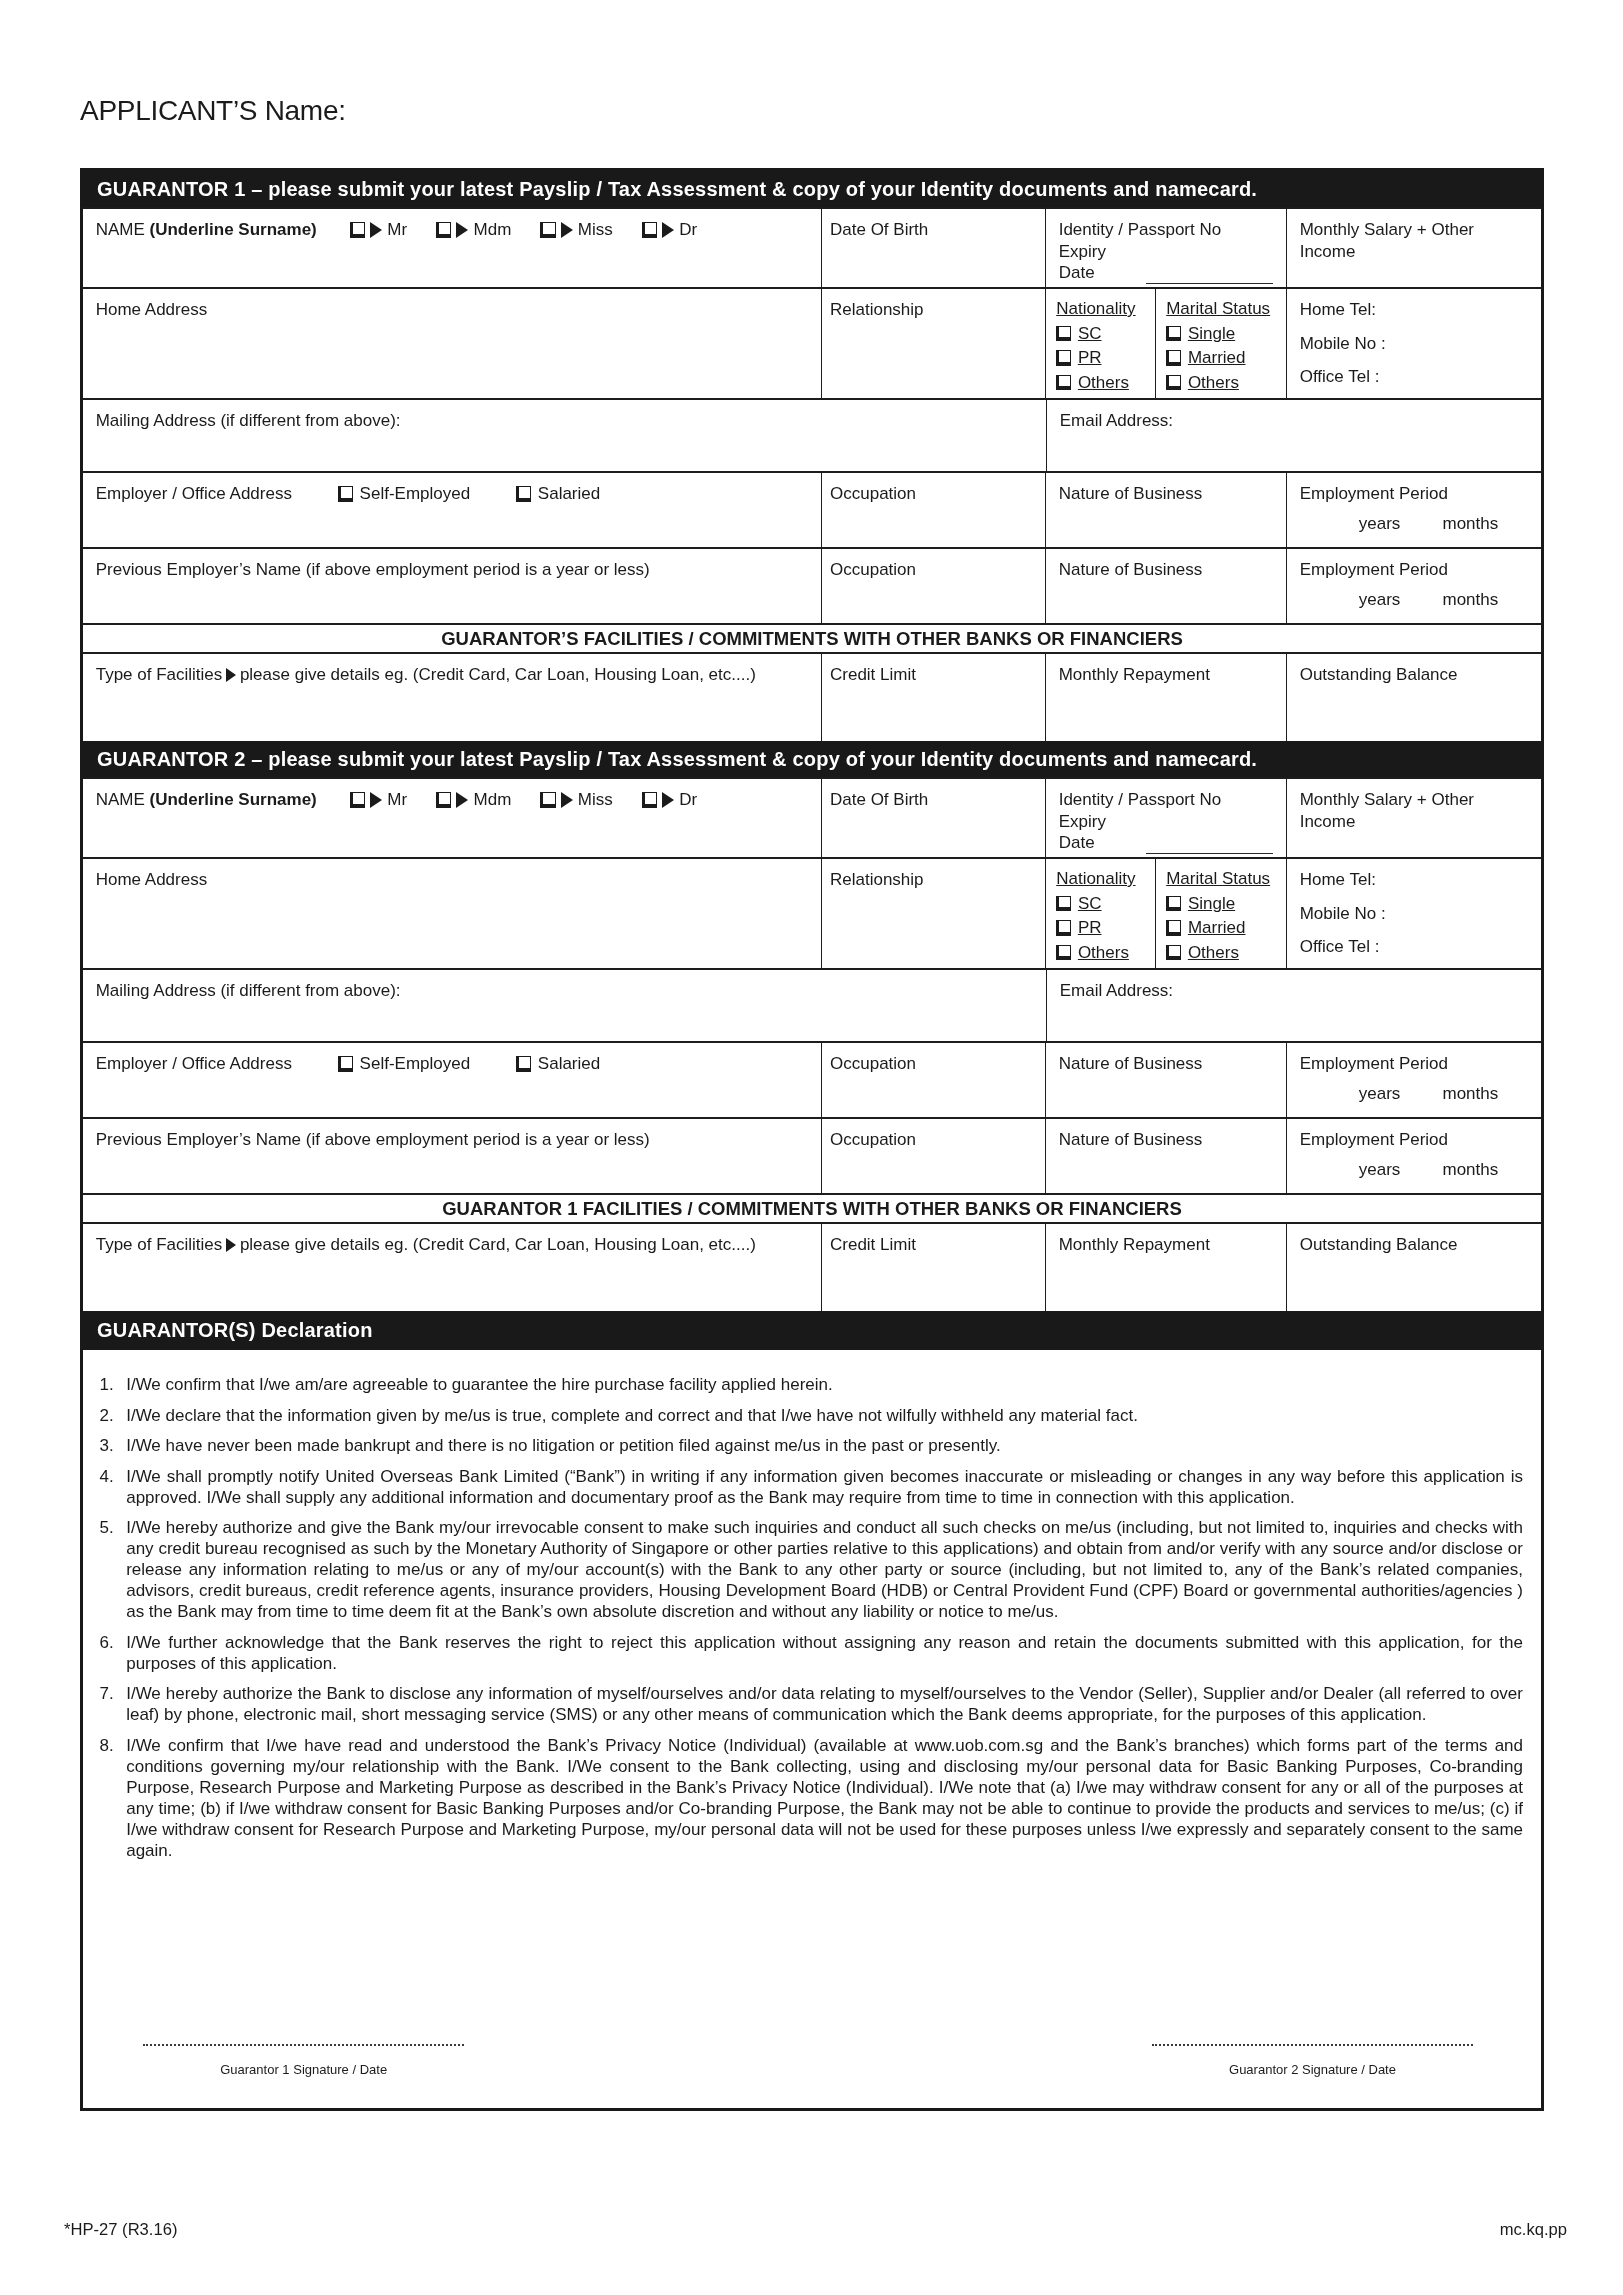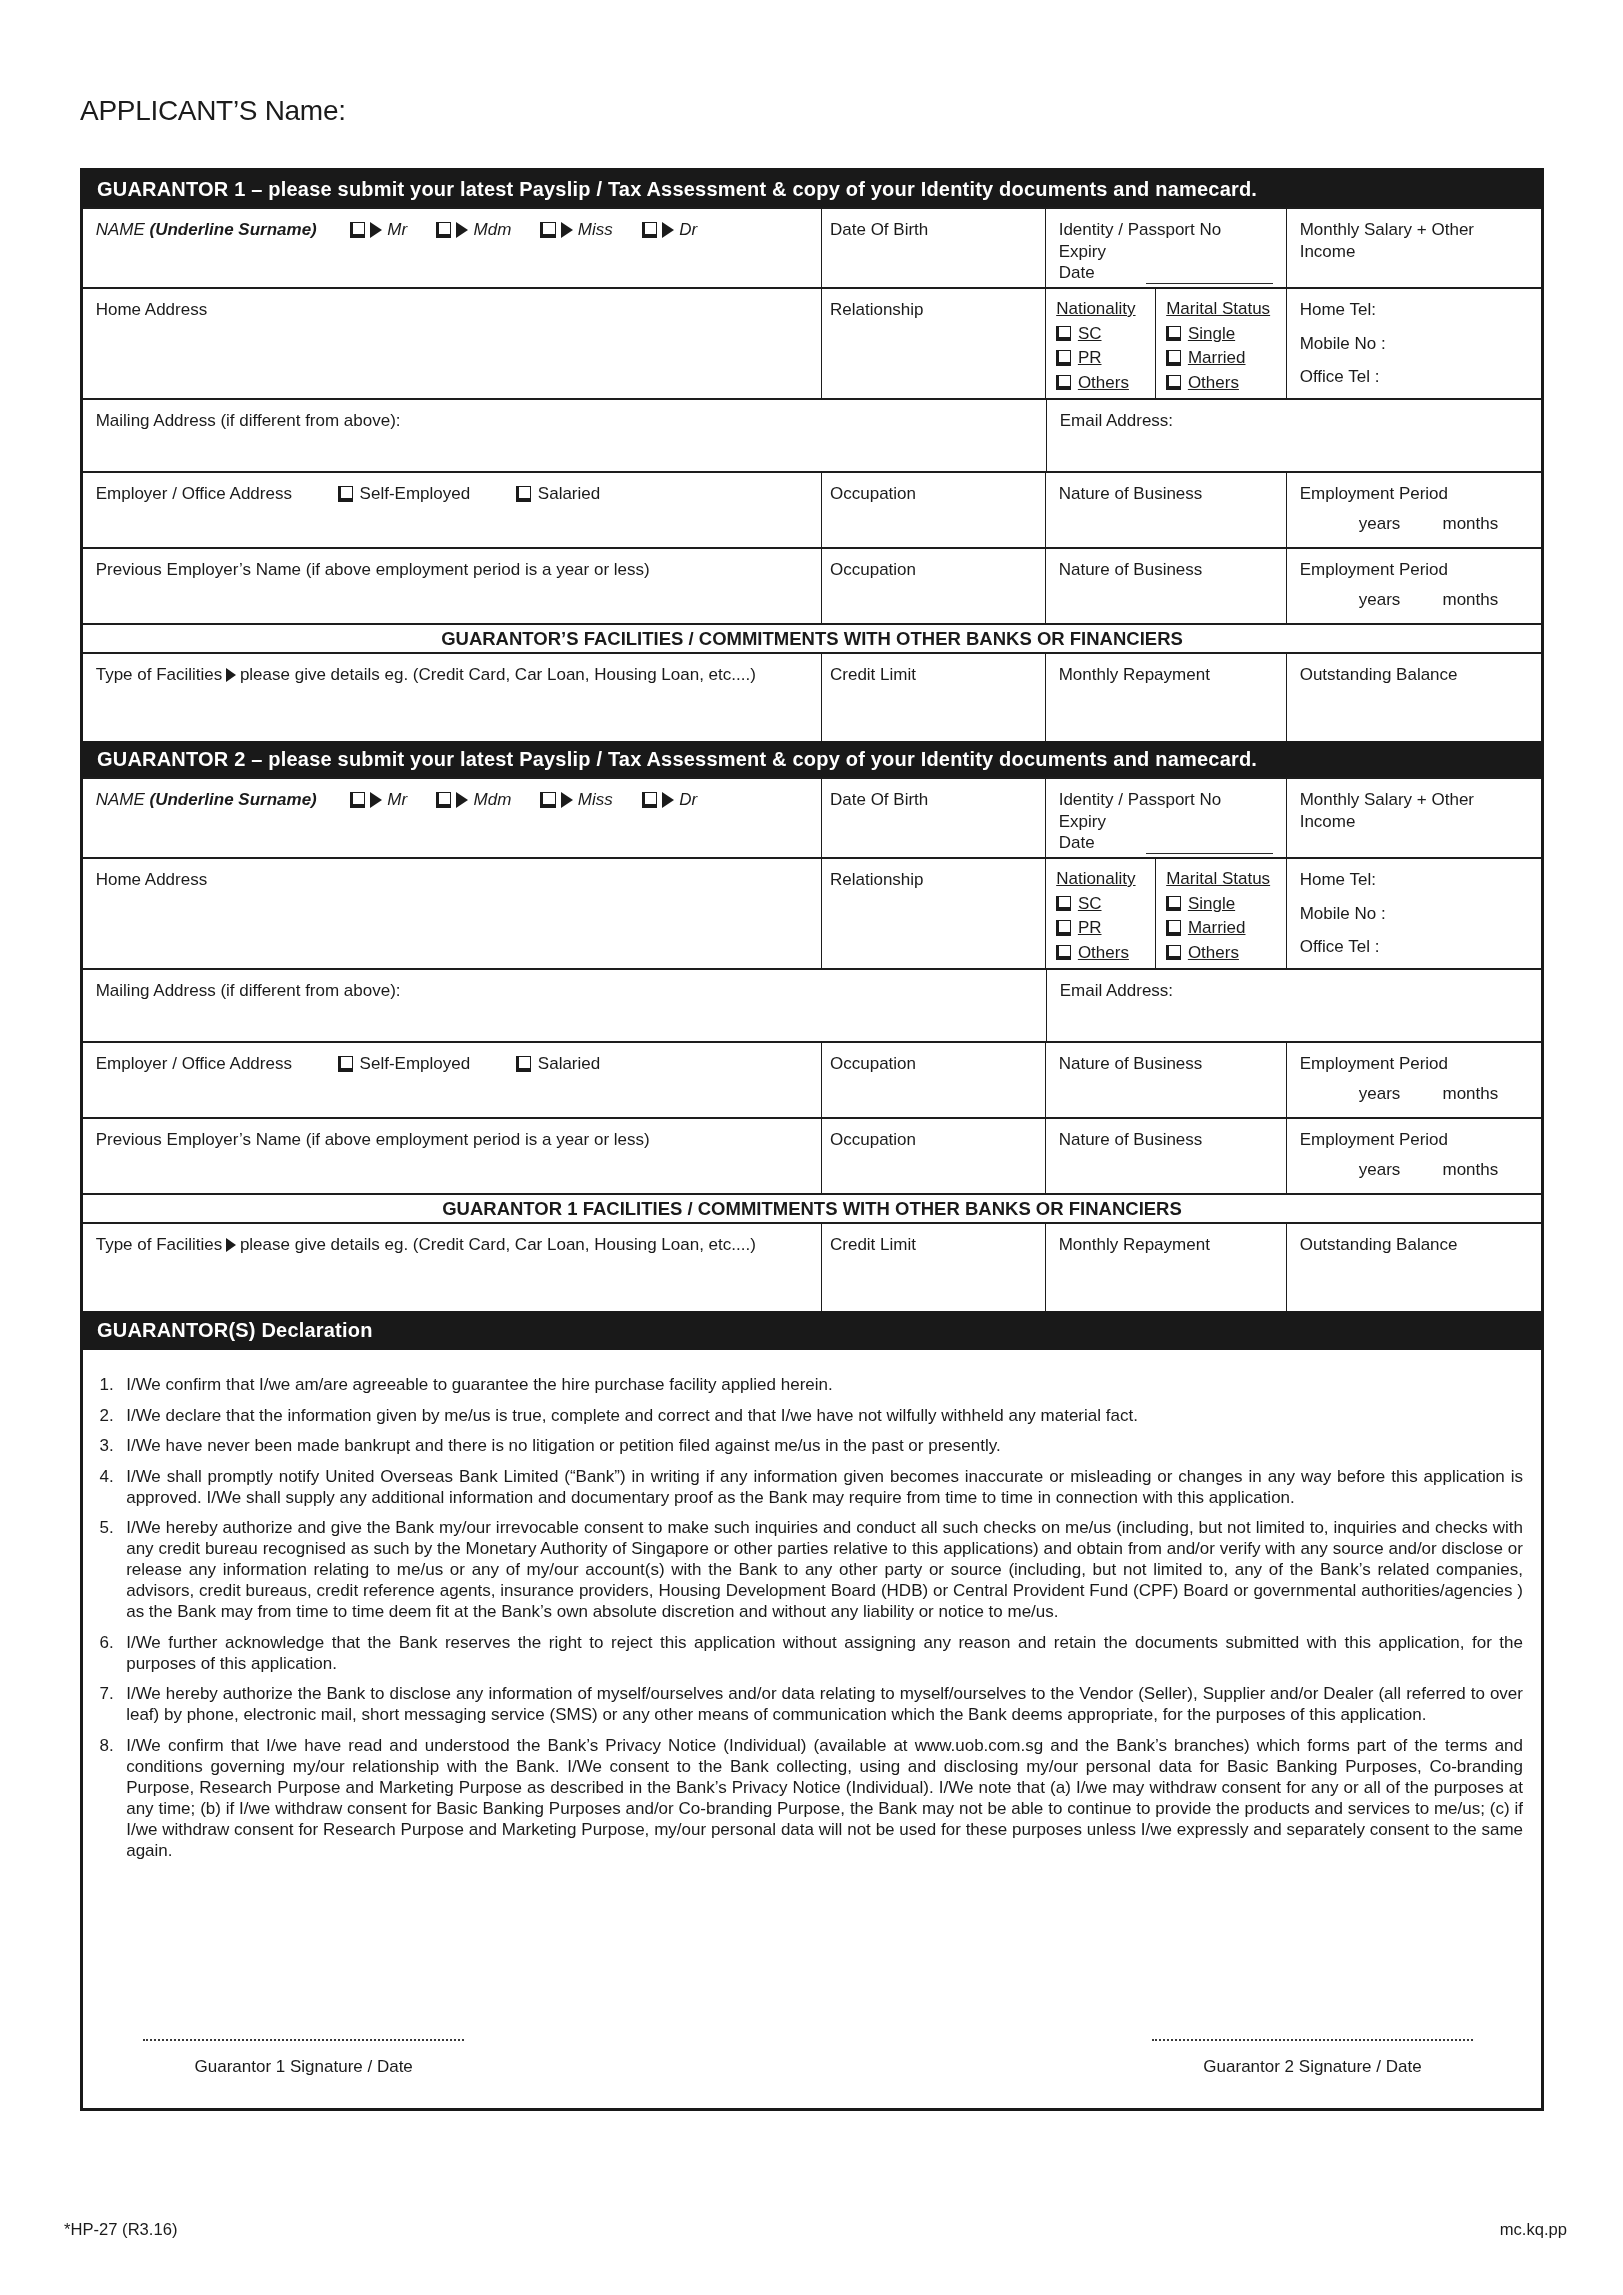--- a/index.html
+++ b/index.html
@@ -56,21 +56,21 @@
 
   .col-between { display:flex; flex-direction:column; justify-content:space-between; }
 
   
   .fach {
     width:100%; display:flex; align-items:center; justify-content:center;
     font-weight:bold; font-size:18.5px;
   }
 
   
-  .nameline { display:flex; align-items:flex-start; white-space:nowrap;font-style:italic; }
+  .nameline { display:flex; align-items:flex-start; white-space:nowrap; }
   .nameline .lbl b { font-weight:bold; }
   .opts { display:flex; gap:29px; margin-left:33px; }
   .opt { display:inline-flex; align-items:center; gap:5.1px; }
 
   
   .cb {
     display:inline-block; width:15.3px; height:15.3px; background:#fff;
     border:1.9px solid #1b1b1b; border-left-width:3.8px; border-bottom-width:4.5px;
     flex:0 0 auto;
   }
@@ -108,21 +108,21 @@
     height:758px; padding:24px 18px 25.5px 10.2px;
     display:flex; flex-direction:column;
   }
   .ditem { display:flex; margin-bottom:9.5px; }
   .dnum { width:33px; flex:0 0 auto; font-size:17px; line-height:21px; padding-left:6.4px; }
   .dtxt { flex:1; font-size:17px; line-height:21px; text-align:justify; }
 
   .sigrow { margin-top:auto; display:flex; justify-content:space-between; padding:0 50px 5.1px 50px; }
   .sig { width:321px; text-align:center; }
   .sigline { border-bottom:2.5px dotted #3a3a3a; height:5.1px; }
-  .siglabel { margin-top:16px; font-size:17px; }
+  .siglabel { margin-top:16px; font-size:13px; }
 
   .footer {
     margin:109px 56px 0 64px;
     display:flex; justify-content:space-between;
     font-size:16.6px;
   }
 </style>
 </head>
 <body>
 

